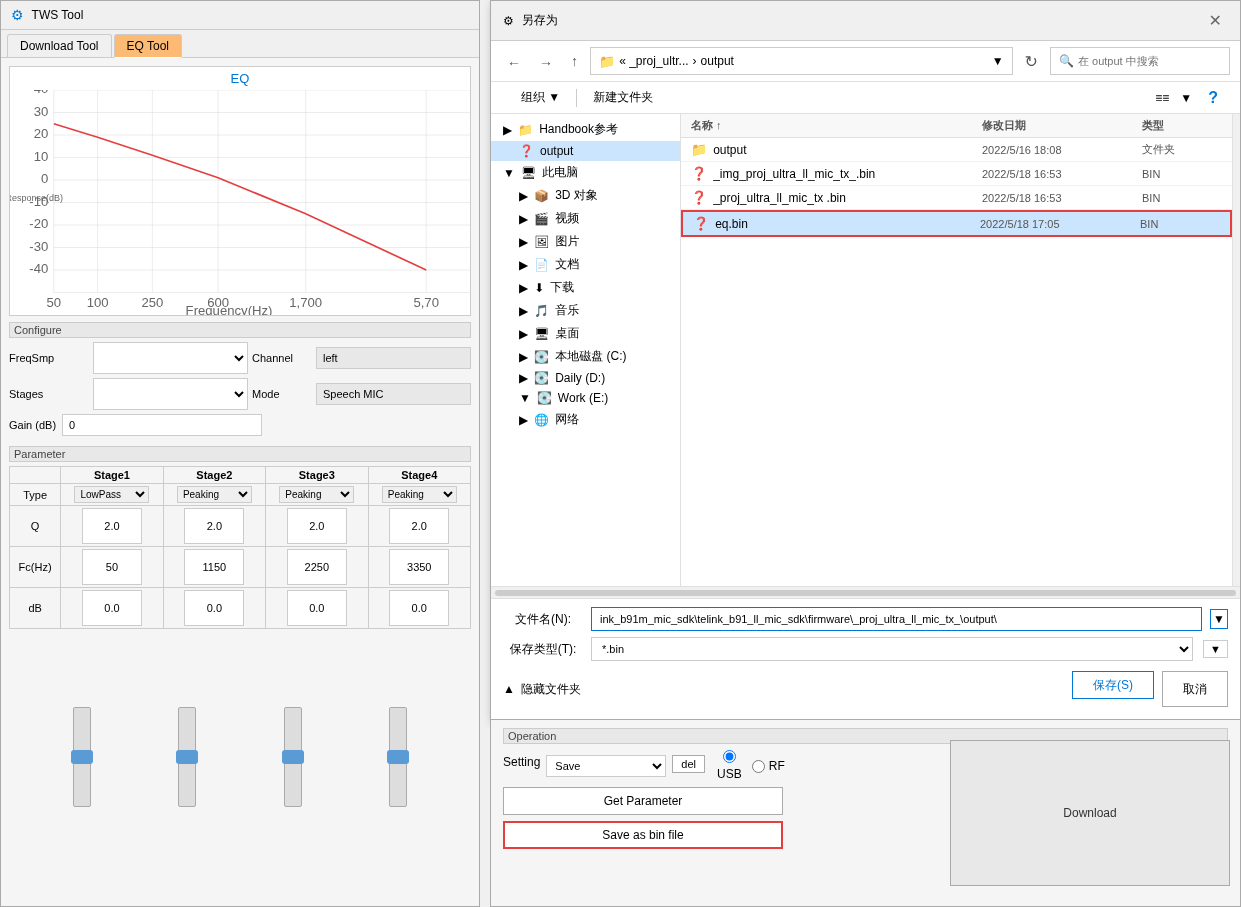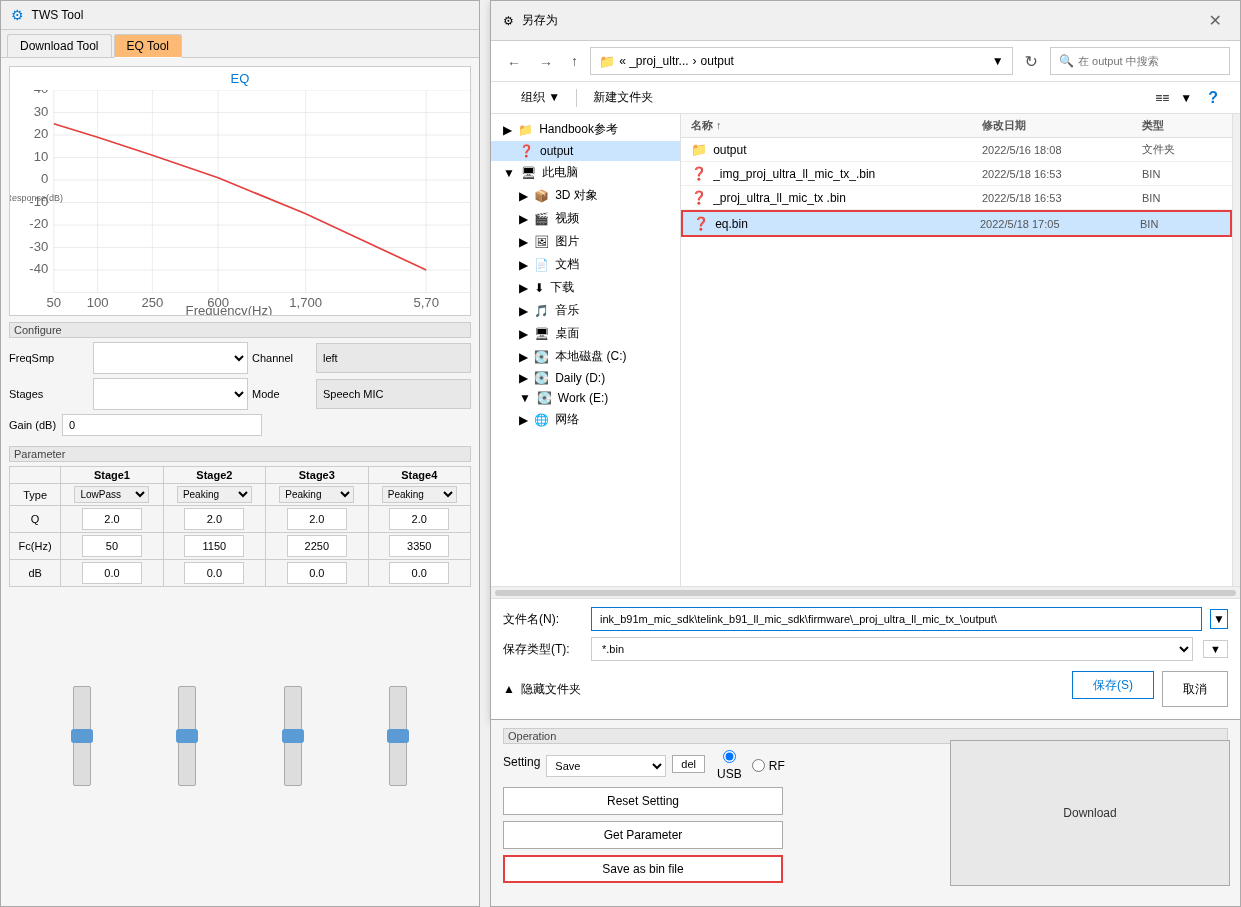--- a/index.html
+++ b/index.html
@@ -72,41 +72,41 @@
       background: #e8e8e8;
       margin-bottom: 4px;
     }
     .config-grid { display: grid; grid-template-columns: 80px 1fr 60px 1fr; gap: 4px; align-items: center; margin-bottom: 4px; }
     .config-label { font-size: 11px; }
     .config-value-box {
       background: #e8e8e8;
       border: 1px solid #ccc;
       padding: 2px 6px;
       font-size: 11px;
-      height: 30px;
+      height: 22px;
       display: flex;
       align-items: center;
     }
     .config-select {
       border: 1px solid #ccc;
       background: white;
       padding: 15px 4px;
       height: 22px;
       font-size: 11px;
       width: 100%;
       appearance: auto;
     }
     .gain-row { display: flex; align-items: center; gap: 6px; margin-bottom: 4px; }
     .gain-input { border: 1px solid #ccc; background: white; padding: 2px 6px; height: 22px; width: 200px; font-size: 11px; }
 
     
     .param-table { width: 100%; border-collapse: collapse; }
     .param-table th, .param-table td { border: 1px solid #ccc; padding: 2px 4px; text-align: center; font-size: 11px; }
     .param-table th { background: #f5f5f5; }
-    .param-input { width: 60px; border: 1px solid #ccc; padding: 4px 4px; font-size: 11px; text-align: center; }
+    .param-input { width: 60px; border: 1px solid #ccc; padding: 11px 4px; font-size: 11px; text-align: center; }
     .param-select { width: 75px; border: 1px solid #ccc; font-size: 10px; padding: 1px; appearance: auto; }
 
     
     .sliders-row { display: flex; justify-content: space-around; padding: 10px 20px; flex: 1; align-items: center; }
     .slider-container { display: flex; flex-direction: column; align-items: center; height: 120px; }
     .slider-track { width: 18px; height: 100px; background: #ddd; border: 1px solid #aaa; position: relative; border-radius: 2px; }
     .slider-thumb { width: 22px; height: 14px; background: #5b9bd5; border-radius: 3px; position: absolute; left: -3px; top: 42px; cursor: pointer; }
     .op-btn {
       background: white;
       border: 1px solid #aaa;
@@ -272,21 +272,21 @@
       border-top: 1px solid #e0e0e0;
       padding: 8px 12px;
       background: white;
     }
     .filename-row, .filetype-row {
       display: flex;
       align-items: center;
       gap: 8px;
       margin-bottom: 6px;
     }
-    .filename-label { width: 80px; font-size: 12px; text-align: left; }
+    .filename-label { width: 80px; font-size: 12px; text-align: center; }
     .filename-input {
       flex: 1;
       border: 1px solid #0078d7;
       padding: 3px 8px;
       font-size: 11px;
       height: 24px;
       outline: none;
     }
     .filename-dropdown { background: none; border: 1px solid #0078d7; padding: 2px; }
     .filetype-select {
@@ -704,29 +704,28 @@
       <select class="setting-select">
         <option>Save</option>
       </select>
       <button class="del-btn">del</button>
     </div>
     <div class="radio-group">
       <label style="display:flex;align-items:center;gap:4px;flex-direction:column;">
         <input type="radio" name="connection" checked="" style="">
         <span>USB</span>
       </label>
-      <label style="display:flex;align-items:flex-start;gap:4px;">
+      <label style="display:flex;align-items:flex-end;gap:4px;">
         <input type="radio" name="connection" style="">
         <span>RF</span>
       </label>
     </div>
   </div>
   <div style="display:flex; gap:12px; align-items:flex-start;">
     <div style="display:flex; flex-direction:column; gap:6px;">
-      <button class="op-btn">Reset Setting</button>
       <button class="op-btn">Get Parameter</button>
       <button class="op-btn highlighted">Save as bin file</button>
     </div>
     <div class="download-box">
       <span>Download</span>
     </div>
   </div>
 </div>
 
 </body></html>

